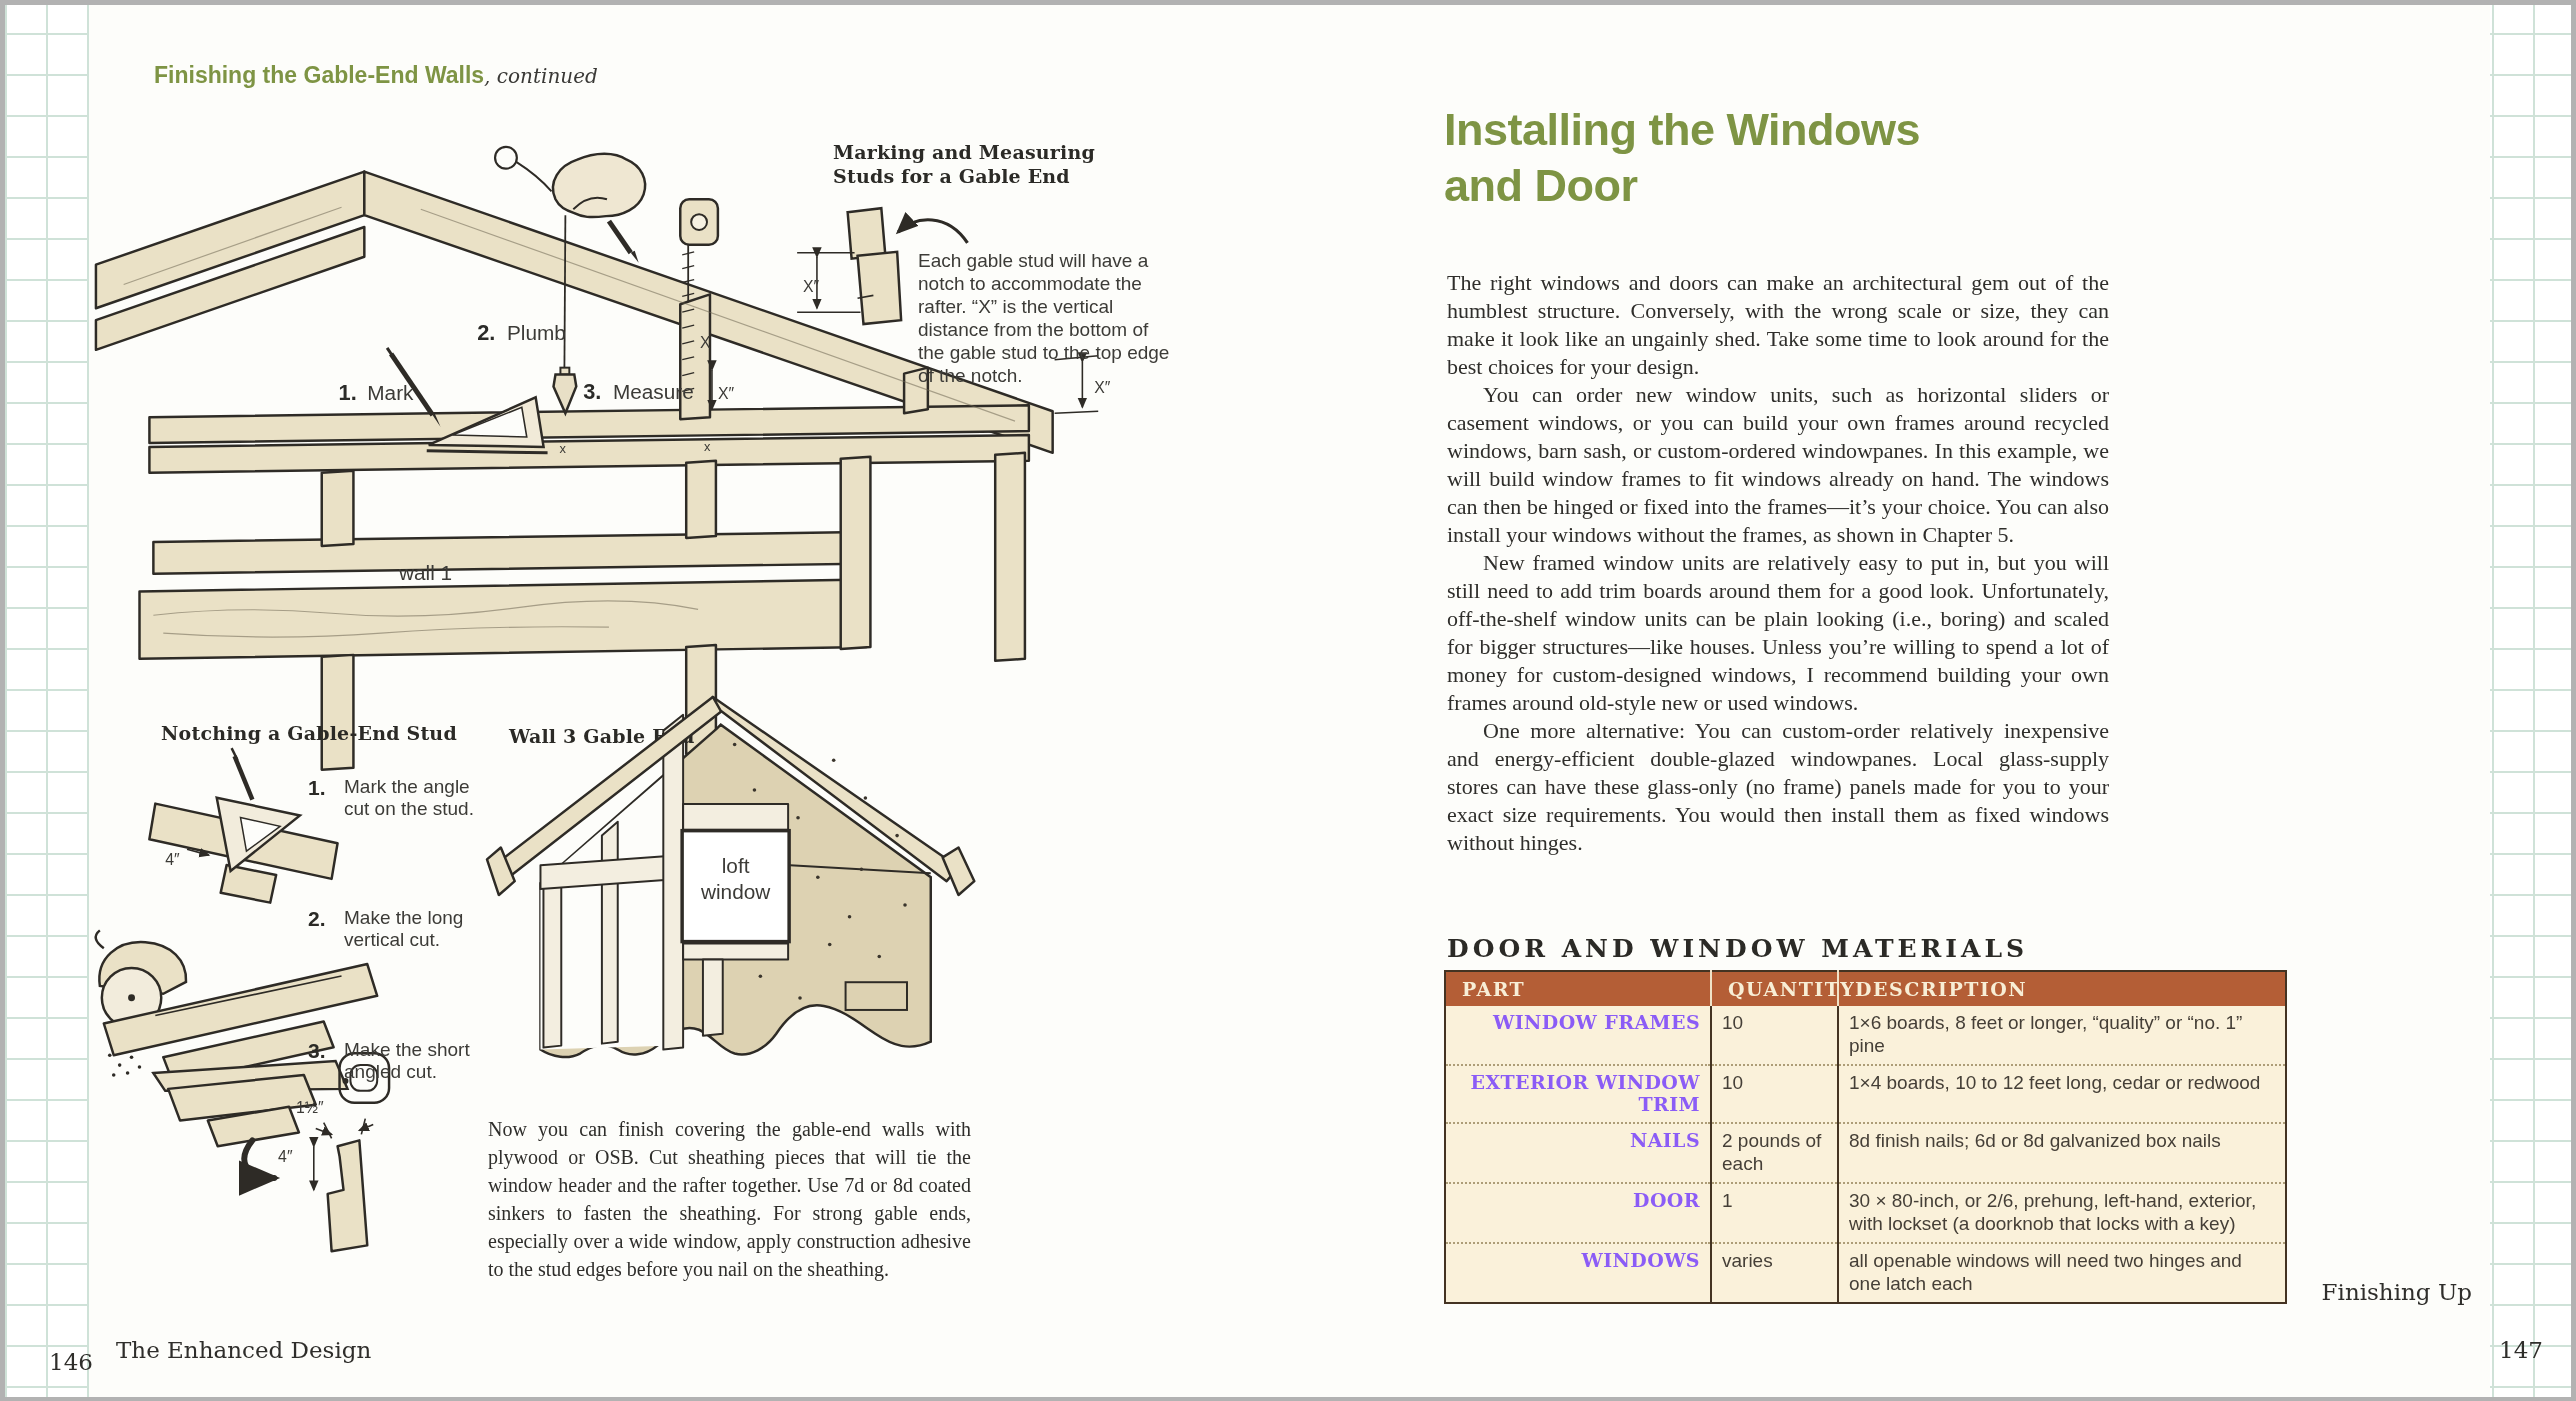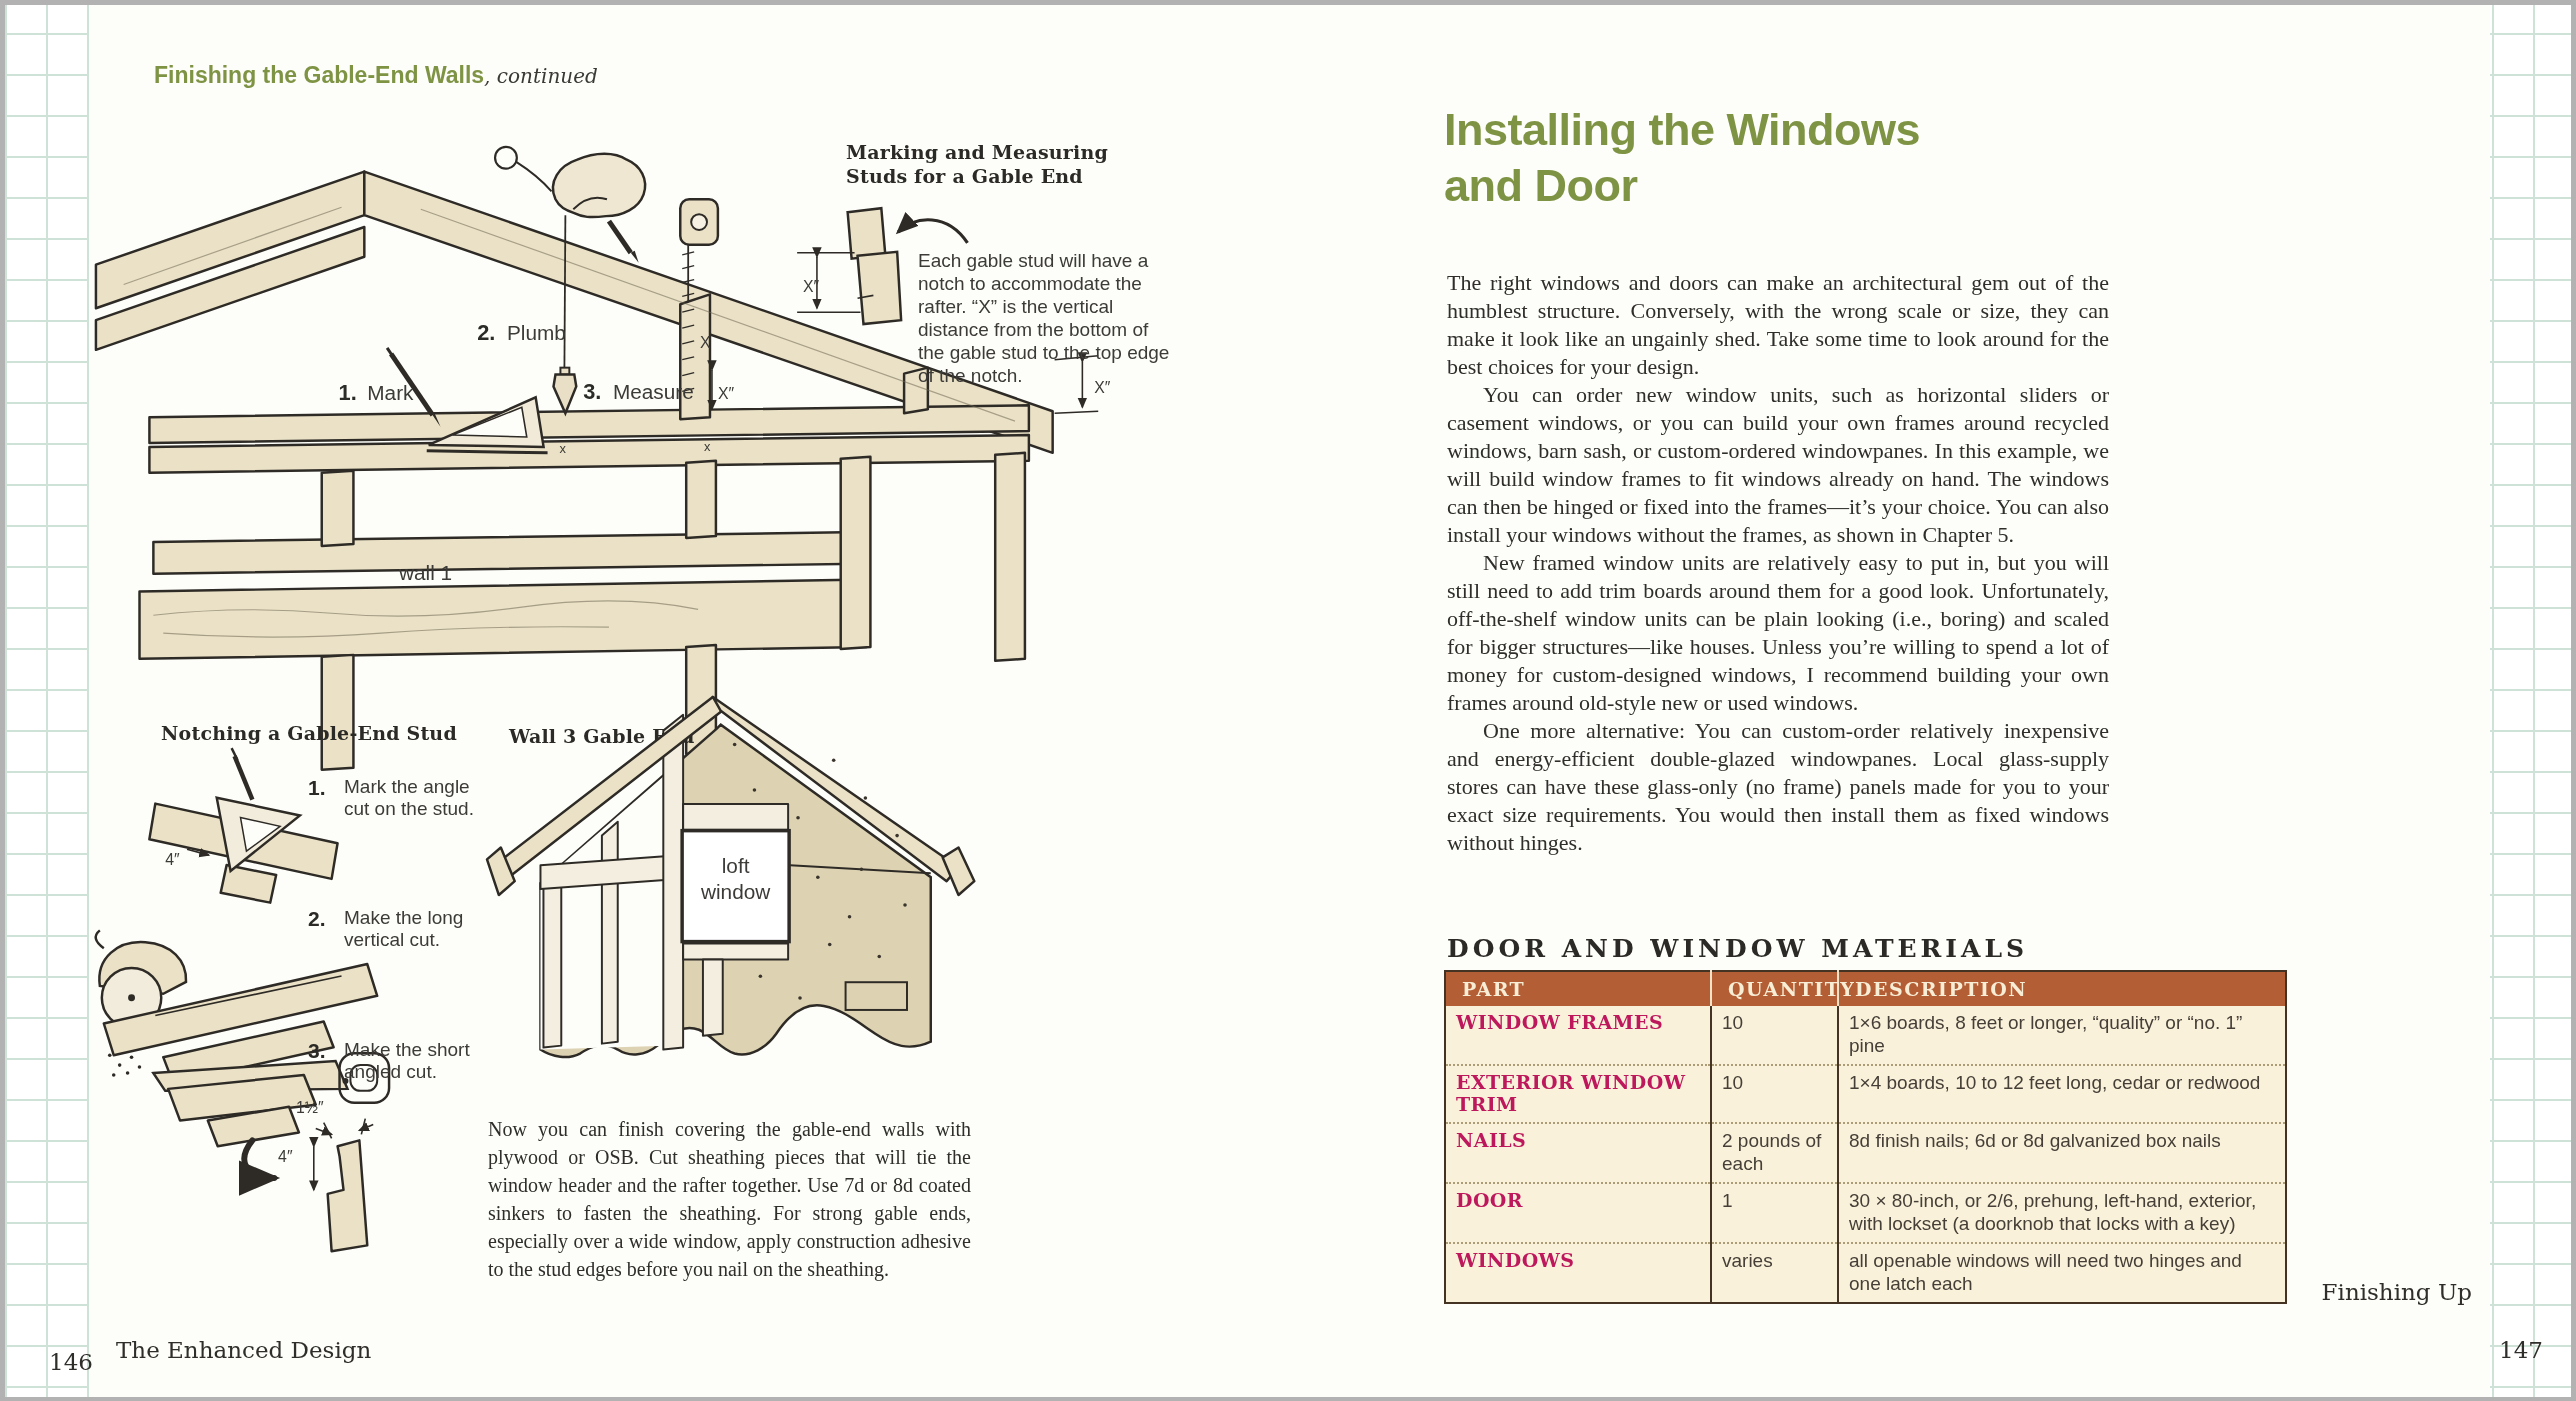--- a/index.html
+++ b/index.html
@@ -24,21 +24,21 @@
   .serif-body-r p.first, .serif-body p.first{text-indent:0;}
   .big-title{font:700 45px/56px "Liberation Sans",sans-serif;color:#7e9444;letter-spacing:-0.5px;}
   .tbl-title{font:700 25px "DejaVu Serif",serif;color:#2b2a26;letter-spacing:4px;}
   table.mat{border-collapse:collapse;table-layout:fixed;width:840px;background:#faf1da;
     border:2.5px solid #443322;}
   table.mat th{background:#b45e36;color:#f8eed6;font:700 19px "DejaVu Serif",serif;
     text-align:left;padding:6px 16px;letter-spacing:1.5px;}
   table.mat th+th{border-left:2px solid #f0e3c8;}
   table.mat td{font:400 19px/23px "Liberation Sans",sans-serif;color:#453f37;
     padding:5px 10px 7px 10px;vertical-align:top;}
-  table.mat td.part{font:700 19px "DejaVu Serif",serif;color:#be185d;letter-spacing:0.4px;}
+  table.mat td.part{font:700 19px "DejaVu Serif",serif;color:#8b5cf6;letter-spacing:0.4px;text-align:right;}
   table.mat td.qty{text-align:left;}
   table.mat td+td{border-left:2px solid #443322;}
   table.mat tr.sep td{border-top:2px dotted #ad9d77;}
   .footer-txt{font:23px "DejaVu Serif",serif;color:#2f2e2b;}
   .tnum{font:700 22px "Liberation Sans",sans-serif;fill:#2b2b28;}
   .tlab{font:400 21px "Liberation Sans",sans-serif;fill:#3c3b37;}
   .tsm{font:400 16px "Liberation Sans",sans-serif;fill:#3c3b37;}
   .txs{font:400 13px "Liberation Sans",sans-serif;fill:#3c3b37;}
   svg{overflow:visible;}
 </style>
@@ -162,21 +162,21 @@
     <text class="tlab" x="614" y="398">Measure</text>
     <text class="tsm" x="702" y="346">X</text>
     <text class="tsm" x="720" y="398">X″</text>
     <text class="tsm" x="1100" y="392">X″</text>
     <text class="tsm" x="806" y="290">X″</text>
     <text class="txs" x="560" y="452">x</text>
     <text class="txs" x="706" y="450">x</text>
     <text class="tlab" x="398" y="580">wall 1</text>
   </svg>
 
-  <div class="abs illus-head" style="left:828px;top:135px;margin-left:13px;">
+  <div class="abs illus-head" style="left:828px;top:135px;">
     <div>Marking and Measuring</div>
     <div>Studs for a Gable End</div>
   </div>
   <div class="abs cap" style="left:913px;top:244px;width:256px;">Each gable stud will have a notch to accommodate the rafter. “X” is the vertical distance from the bottom of the gable stud to the top edge of the notch.</div>
 
   <div class="abs illus-head" style="left:156px;top:716px;">Notching a Gable-End Stud</div>
 
   <svg class="abs" style="left:79px;top:738px;" width="416" height="560" viewBox="80 745 420 565">
     <defs>
       <marker id="ah2" markerWidth="8" markerHeight="8" refX="6" refY="3" orient="auto">

